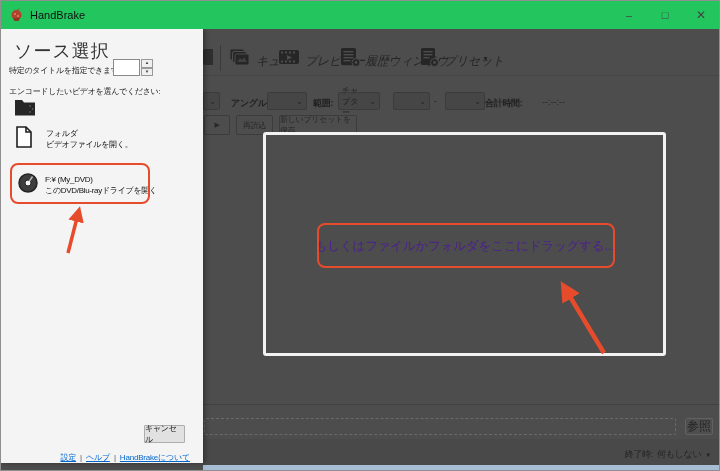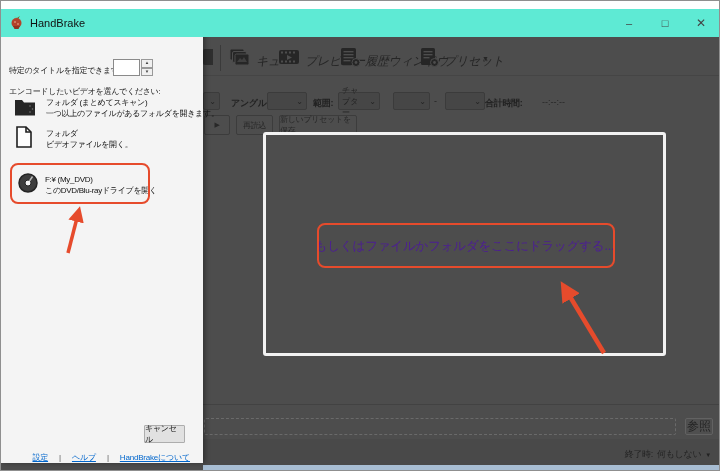--- a/index.html
+++ b/index.html
@@ -5,21 +5,21 @@
   :root{
     --red:#e64b2c; --main-bg:#4d4d4d; --dim:#262626; --dim2:#2e2e2e;
     --panel:#f4f4f4; --link:#0066cc;
   }
   *{margin:0;padding:0;box-sizing:border-box;}
   body{font-family:"Liberation Sans","DejaVu Sans",sans-serif;background:#fff;}
   .window{position:relative;width:720px;height:471px;border:1px solid #8f8f8f;overflow:hidden;background:#fff;}
   .abs{position:absolute;}
 
   
-  #titlebar{left:0;top:8px;width:718px;height:28px;background:#5eead4;z-index:8;}
+  #titlebar{left:0;top:0;width:718px;height:28px;background:#22c55e;z-index:8;}
   #tb-logo{left:8px;top:6px;width:15px;height:15px;}
   #tb-title{left:29px;top:0;height:28px;line-height:28px;font-size:11px;color:#111;}
   #tb-controls{right:0;top:0;height:28px;display:flex;}
   .tb-btn{width:36px;height:28px;display:flex;align-items:center;justify-content:center;color:#444;font-size:11px;}
   #btn-close{font-size:12px;}
 
   
   #main-bg{left:0;top:28px;width:718px;height:441px;background:var(--main-bg);}
   #toolbar-partial{left:202px;top:48px;width:10px;height:16px;background:var(--dim2);border-radius:2px 0 0 2px;}
   #toolbar-sep{left:219px;top:44px;width:1px;height:26px;background:#3a3a3a;}
@@ -83,21 +83,21 @@
   #opt-folder-ico{left:13px;top:67px;}
   #opt-folder-txt{left:45px;top:68px;}
   #opt-file-ico{left:14px;top:97px;width:18px;height:22px;}
   #opt-file-txt{left:45px;top:99px;}
   #opt-drive-ico{left:16px;top:143px;width:22px;height:22px;}
   #opt-drive-txt{left:44px;top:145px;}
   .sb-opt-txt{font-size:8px;color:#111;line-height:11px;letter-spacing:-0.3px;white-space:nowrap;}
   #hl-dvd{left:9px;top:134px;width:140px;height:41px;border:2px solid var(--red);border-radius:8px;z-index:6;}
   #sb-cancel{left:143px;top:396px;width:41px;height:18px;background:#e1e1e1;border:1px solid #adadad;border-radius:1px;
              font-size:8px;color:#111;display:flex;align-items:center;justify-content:center;letter-spacing:-0.3px;}
-  #sb-links{right:13px;top:423px;font-size:8px;color:#555;display:flex;gap:11px;align-items:center;letter-spacing:-0.2px;}
+  #sb-links{right:13px;top:423px;font-size:8px;color:#555;display:flex;gap:4px;align-items:center;letter-spacing:-0.2px;}
   #sb-links a{color:var(--link);text-decoration:underline;cursor:pointer;}
 
   
   #annotations{left:0;top:0;width:720px;height:471px;z-index:10;pointer-events:none;}
 </style>
 </head>
 <body>
 
 <div class="window">
 
@@ -213,42 +213,39 @@
   <div class="abs" id="statusbar"></div>
   <div class="abs" id="when-done">
     <span>終了時:</span>
     <span>何もしない</span>
     <span class="caret">▼</span>
   </div>
   <div class="abs" id="strip-left"></div>
   <div class="abs" id="strip-right"></div>
 
   <div class="abs" id="sidebar">
+    <div class="abs" id="sb-heading">ソース選択</div>
     <span class="abs" id="sb-spin-label">特定のタイトルを指定できます:</span>
     <input class="abs" id="sb-spin-input" value="" style="">
     <div class="abs" id="sb-spin-btns">
       <div class="spin-btn">
           <span>▲</span>
         </div>
       <div class="spin-btn">
           <span>▼</span>
         </div>
     </div>
     <span class="abs" id="sb-choose">エンコードしたいビデオを選んでください:</span>
 
     <svg class="abs sb-opt-ico" id="opt-folder-ico" viewBox="0 0 22 22">
       <path d="M1 4 h7 l2 2.5 h11 v13 h-20 z" fill="#262626"></path>
       <circle cx="16" cy="10" r="0.8" fill="#777"></circle>
         <circle cx="18.5" cy="13" r="0.8" fill="#777"></circle>
         <circle cx="16" cy="16" r="0.8" fill="#777"></circle>
     </svg>
-    <div class="abs sb-opt-txt" id="opt-folder-txt">
-      <div>フォルダ (まとめてスキャン)</div>
-      <div>一つ以上のファイルがあるフォルダを開きます。</div>
-    </div>
 
     <svg class="abs" id="opt-file-ico" viewBox="0 0 18 22">
       <path d="M2 1 h9 l5 5 v15 h-14 z" fill="#fdfdfd" stroke="#1f1f1f" stroke-width="1.6"></path>
       <path d="M11 1 v5 h5" fill="none" stroke="#1f1f1f" stroke-width="1.6"></path>
     </svg>
     <div class="abs sb-opt-txt" id="opt-file-txt">
       <div>フォルダ</div>
       <div>ビデオファイルを開く。</div>
     </div>
 

